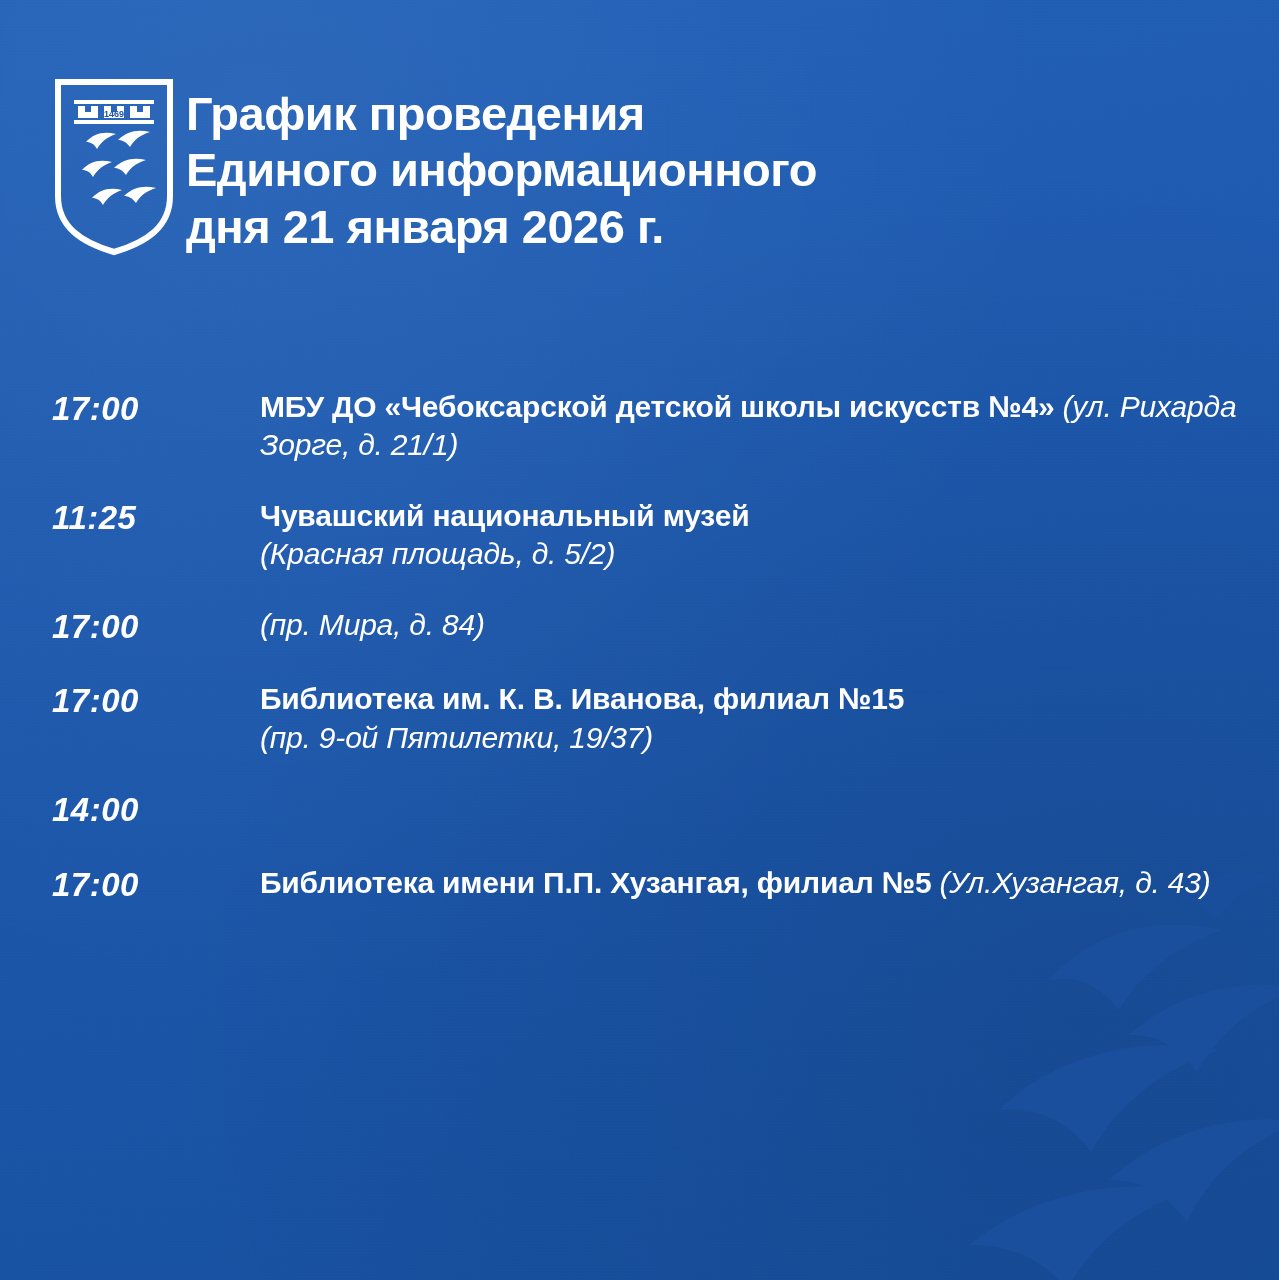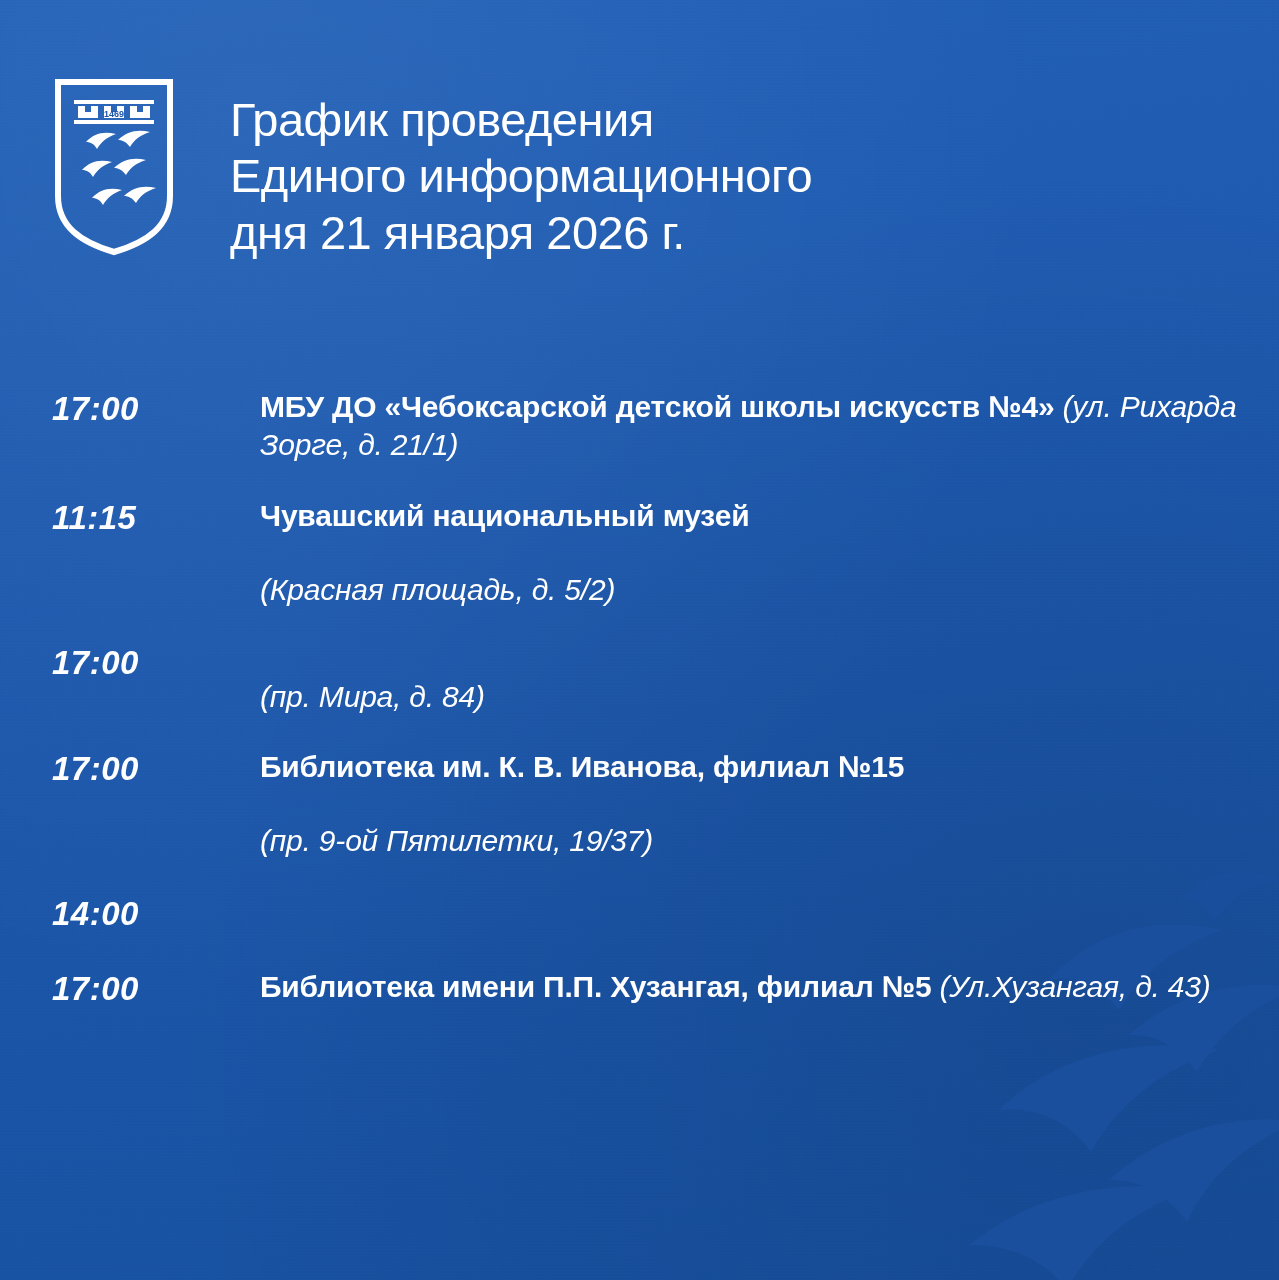--- a/index.html
+++ b/index.html
@@ -45,34 +45,33 @@
     pointer-events: none;
   }
 
   .header {
     position: absolute;
     left: 52px;
     top: 72px;
     right: 60px;
     display: flex;
     align-items: flex-start;
-    gap: 38px;
   }
   .emblem {
     width: 124px;
     flex: 0 0 124px;
     margin-top: 4px;
   }
   .title {
     font-size: 47px;
     line-height: 1.20;
-    font-weight: 400;
+    font-weight: 700;
     letter-spacing: -0.5px;
     white-space: pre-line;
-    margin: 16px;
+    margin: 10px;
     padding-top: 4px;
   }
 
   .schedule {
     position: absolute;
     left: 52px;
     right: 40px;
     top: 388px;
   }
   .row {
@@ -93,21 +92,21 @@
     font-size: 30px;
     font-weight: 700;
     line-height: 1.28;
     letter-spacing: -0.2px;
   }
   .addr {
     font-style: italic;
     font-weight: 400;
   }
   .addr.inline { }
-  .addr.block { display: block; margin-top: 36px; }
+  .addr.block { display: block; }
 </style>
 </head>
 <body>
 
 <div class="poster"></div>
 <div class="grain"></div>
 
 <svg class="birds-deco" viewBox="0 0 420 430" xmlns="http://www.w3.org/2000/svg">
   <g fill="#1a4f9e" opacity="0.85">
     <path d="M300 40 C330 10, 360 5, 400 20 C370 25, 350 40, 335 62 C325 45, 315 38, 300 40 Z"></path>
@@ -151,21 +150,21 @@
 <div class="schedule">
 
   <div class="row">
     <div class="time">17:00</div>
     <div class="place">
       <span>МБУ ДО «Чебоксарской детской школы искусств №4» </span><span class="addr inline">(ул. Рихарда Зорге, д. 21/1)</span>
     </div>
   </div>
 
   <div class="row">
-    <div class="time">11:15</div>
+    <div class="time">11:25</div>
     <div class="place">
       <span>Чувашский национальный музей</span><span class="addr block">(Красная площадь, д. 5/2)</span>
     </div>
   </div>
 
   <div class="row">
     <div class="time">17:00</div>
     <div class="place">
       <span class="addr block">(пр. Мира, д. 84)</span>
     </div>

